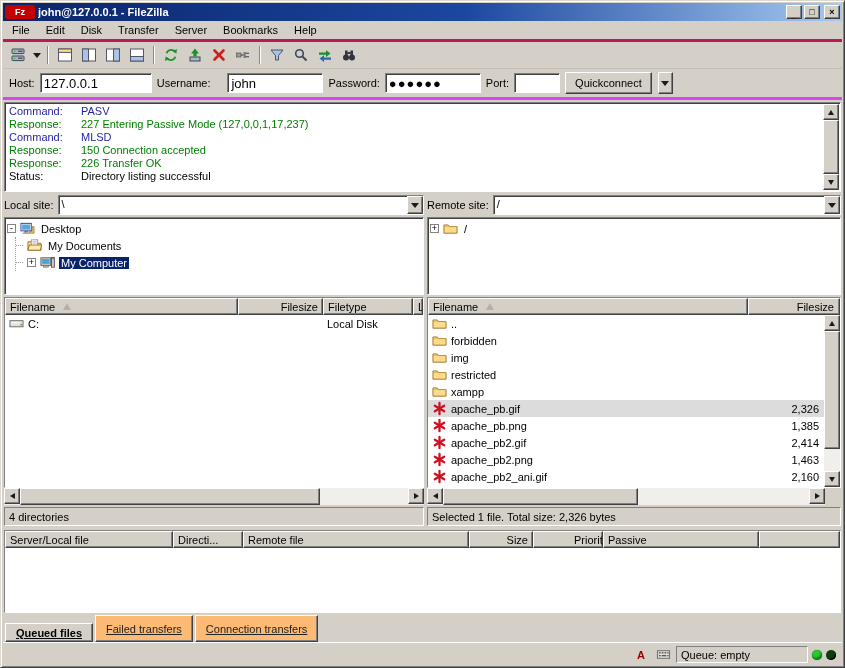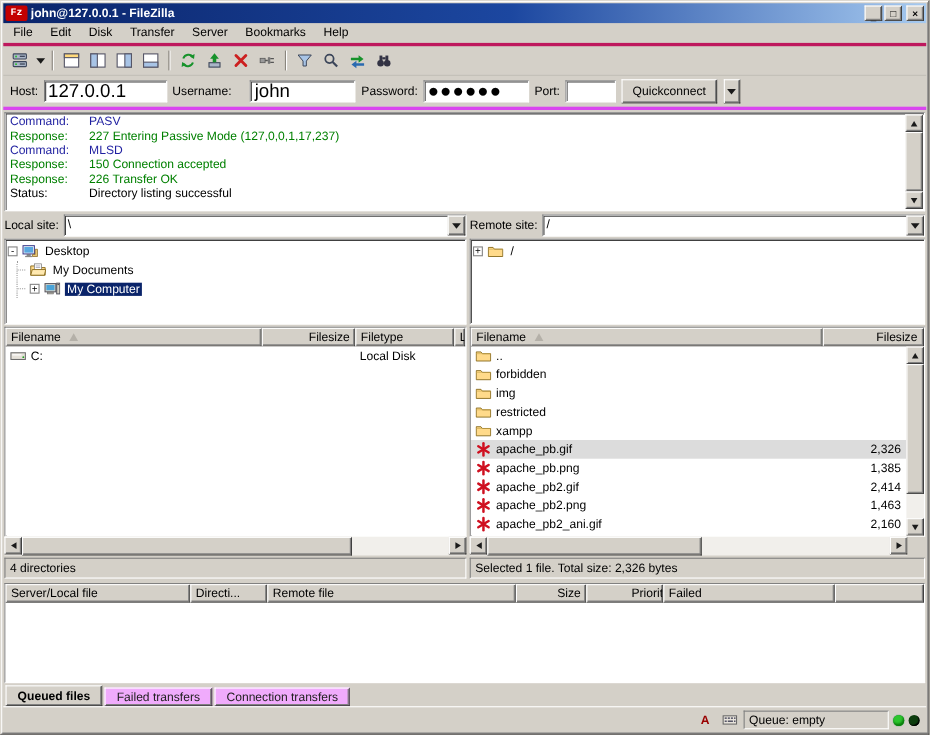--- a/index.html
+++ b/index.html
@@ -11,42 +11,42 @@
     box-shadow:inset 1px 1px 0 #ffffff, inset -1px -1px 0 #808080;}
 
   
   .raised{background:#d4d0c8;border:1px solid;border-color:#ffffff #404040 #404040 #ffffff;box-shadow:inset -1px -1px 0 #808080;}
   .sunken{background:#ffffff;border:1px solid;border-color:#808080 #ffffff #ffffff #808080;box-shadow:inset 1px 1px 0 #404040;}
   .sunkenlite{background:#d4d0c8;border:1px solid;border-color:#808080 #ffffff #ffffff #808080;}
 
   
   .titlebar{flex:0 0 18px;background:linear-gradient(90deg,#0a246a 0%,#1c47a0 55%,#a6caf0 100%);
     display:flex;align-items:center;gap:3px;padding:0 2px;}
-  .appicon{width:20px;height:14px;background:#c40000;border-radius:2px;color:#fff;font-size:9px;font-weight:bold;
-    display:flex;align-items:center;justify-content:center;flex:none;font-family:Liberation Mono, monospace;}
+  .appicon{width:30px;height:14px;background:#c40000;border-radius:2px;color:#fff;font-size:9px;font-weight:bold;
+    display:flex;align-items:center;justify-content:center;flex:none;}
   .title-text{flex:1;color:#fff;font-size:11px;font-weight:bold;white-space:nowrap;overflow:hidden;}
   .winbtns{display:flex;gap:2px;flex:none;}
   .winbtn{width:16px;height:14px;font-size:9px;font-weight:bold;color:#000;display:flex;align-items:center;justify-content:center;line-height:1;padding:0;}
   .winbtn .lower{transform:translateY(3px);}
   .gapbtn{margin-left:2px;}
 
   
   .menubar{flex:0 0 21px;display:flex;align-items:center;font-size:11px;padding-left:1px;border-bottom:3px solid #be185d;}
   .menuitem{padding:3px 8px;cursor:default;}
   .toolbar{flex:0 0 27px;display:flex;align-items:center;padding-left:3px;border-bottom:1px solid #c3bfb7;}
   .tbtn{width:24px;height:22px;display:flex;align-items:center;justify-content:center;}
   .tdrop{width:13px;height:22px;display:flex;align-items:center;justify-content:center;}
   .tsep{width:0;height:18px;border-left:1px solid #8a867e;border-right:1px solid #ffffff;margin:0 4px;}
   .icn16{width:16px;height:16px;display:block;}
   .icn15{width:15px;height:15px;display:block;flex:none;}
 
   
   .quickbar{flex:0 0 31px;display:flex;align-items:center;gap:5px;padding:0 6px;border-bottom:3px solid #d946ef;font-size:11px;}
   .field{height:20px;background:#fff;border:1px solid;border-color:#808080 #fff #fff #808080;box-shadow:inset 1px 1px 0 #404040;
-    font-size:17px;padding:1px 3px;font-family:"Liberation Sans",sans-serif;}
+    font-size:13px;padding:1px 3px;font-family:"Liberation Sans",sans-serif;}
   .f-host{width:112px;}.f-user{width:96px;margin-left:12px;}.f-pass{width:96px;letter-spacing:1px;}.f-port{width:46px;}
   .btn{height:22px;font-size:11px;padding:0 9px;font-family:"Liberation Sans",sans-serif;color:#000;display:flex;align-items:center;}
   .qdrop{width:15px;height:22px;display:flex;align-items:center;justify-content:center;margin-left:1px;}
 
   
   .au{width:0;height:0;border-left:3px solid transparent;border-right:3px solid transparent;border-bottom:5px solid #1a1a1a;}
   .ad{width:0;height:0;border-left:3px solid transparent;border-right:3px solid transparent;border-top:5px solid #1a1a1a;}
   .al{width:0;height:0;border-top:3px solid transparent;border-bottom:3px solid transparent;border-right:5px solid #1a1a1a;}
   .ar{width:0;height:0;border-top:3px solid transparent;border-bottom:3px solid transparent;border-left:5px solid #1a1a1a;}
   .dn{width:0;height:0;border-left:4px solid transparent;border-right:4px solid transparent;border-top:5px solid #1a1a1a;}
@@ -108,23 +108,23 @@
   .statusrow{flex:0 0 19px;margin-top:2px;font-size:11px;display:flex;align-items:center;padding:0 4px;white-space:nowrap;overflow:hidden;}
 
   
   .queuebox{flex:1;margin:4px 1px 0;display:flex;flex-direction:column;overflow:hidden;min-height:0;}
   .qheader{flex:0 0 17px;display:flex;font-size:11px;}
   .qc1{width:168px;}.qc2{width:70px;}.qc3{width:226px;}.qc4{width:64px;justify-content:flex-end;}.qc5{width:70px;padding-left:40px;}.qc6{width:156px;}.qc7{flex:1;}
   .qbody{flex:1;background:#fff;}
 
   
   .tabsrow{flex:0 0 21px;display:flex;align-items:flex-end;gap:2px;padding:2px 0 0 2px;}
-  .tab{display:flex;align-items:center;padding:0 10px;font-size:11px;}
+  .tab{display:flex;align-items:center;padding:0 10px;font-size:11px;text-decoration:underline;}
   .tab.active{font-weight:bold;height:19px;}
-  .tab.inactive{background:#f0abfc;height:17px;color:#222;}
+  .tab.inactive{background:#fdba74;height:27px;color:#222;}
 
   
   .statusbarrow{flex:0 0 23px;display:flex;align-items:center;justify-content:flex-end;gap:4px;padding:2px 4px 1px;border-top:1px solid #ffffff;}
   .sb-icon{width:18px;height:16px;display:flex;align-items:center;justify-content:center;}
   .asciiA{color:#990000;font-weight:bold;font-size:11px;}
   .sb-queue{width:132px;height:17px;font-size:11px;display:flex;align-items:center;padding:0 4px;white-space:nowrap;}
   .ledwrap{display:flex;gap:4px;align-items:center;padding-right:2px;}
   .led{width:10px;height:10px;border-radius:50%;}
   .led.on{background:#2ec62e;box-shadow:inset -1px -2px 2px #0a7a0a,0 0 1px #063;}
   .led.off{background:#0d3d0d;box-shadow:inset -1px -1px 1px #000;}
@@ -644,21 +644,21 @@
       <div class="hcell qc3">
           <span>Remote file</span>
         </div>
       <div class="hcell qc4">
           <span>Size</span>
         </div>
       <div class="hcell qc5">
           <span>Priority</span>
         </div>
       <div class="hcell qc6">
-          <span>Failed</span>
+          <span>Passive</span>
         </div>
       <div class="hcell qc7"></div>
     </div>
     <div class="qbody"></div>
   </div>
 
   <div class="tabsrow">
     <div class="tab active raised">Queued files</div>
     <div class="tab inactive raised">Failed transfers</div>
     <div class="tab inactive raised">Connection transfers</div>

